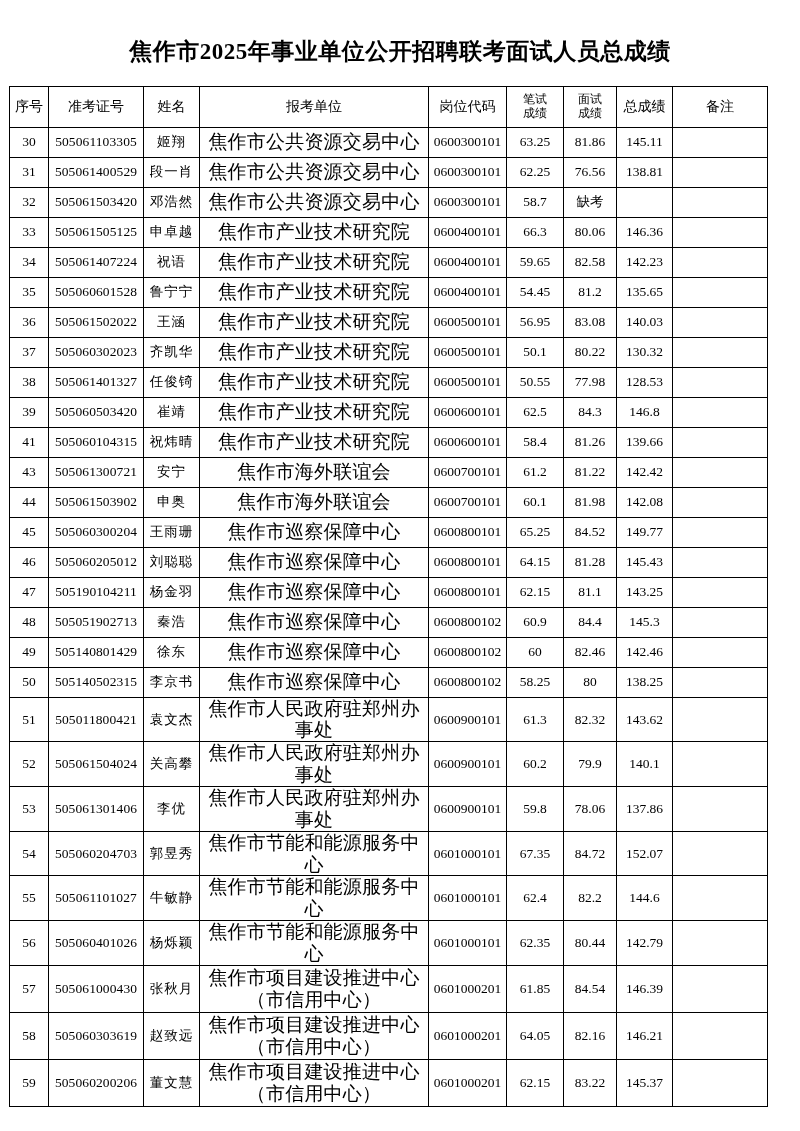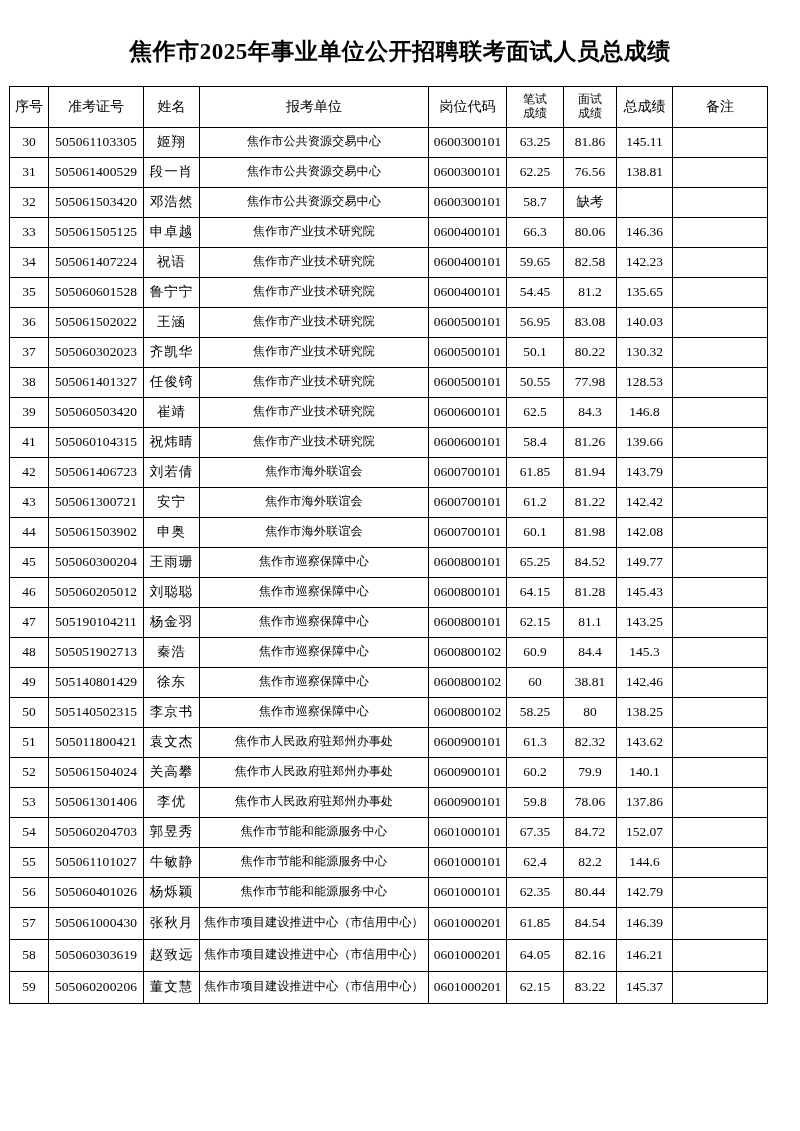--- a/index.html
+++ b/index.html
@@ -70,21 +70,21 @@
   col.c-inter  { width: 53px; }
   col.c-total  { width: 56px; }
   col.c-remark { width: 95px; }
 
   .two-line {
     display: block;
     line-height: 1.12;
     font-size: 12px;
   }
   td.unit-cell {
-    font-size: 12px;
+    font-size: 19px;
     letter-spacing: 0.2px;
   }
   td.unit-cell.wrapped {
     white-space: normal;
     line-height: 1.16;
     padding: 1px 4px;
   }
   td.num { font-size: 13.5px; }
   td.name-cell { letter-spacing: 1px; }
   td.ticket-cell { letter-spacing: 0.1px; }
@@ -244,31 +244,20 @@
             <td class="ticket-cell">505060104315</td>
             <td class="name-cell">祝炜晴</td>
             <td class="unit-cell">焦作市产业技术研究院</td>
             <td class="num">0600600101</td>
             <td class="num">58.4</td>
             <td class="num">81.26</td>
             <td class="num">139.66</td>
             <td></td>
           </tr>
           <tr>
-            <td class="num">42</td>
-            <td class="ticket-cell">505061406723</td>
-            <td class="name-cell">刘若倩</td>
-            <td class="unit-cell">焦作市海外联谊会</td>
-            <td class="num">0600700101</td>
-            <td class="num">61.85</td>
-            <td class="num">81.94</td>
-            <td class="num">143.79</td>
-            <td></td>
-          </tr>
-          <tr>
             <td class="num">43</td>
             <td class="ticket-cell">505061300721</td>
             <td class="name-cell">安宁</td>
             <td class="unit-cell">焦作市海外联谊会</td>
             <td class="num">0600700101</td>
             <td class="num">61.2</td>
             <td class="num">81.22</td>
             <td class="num">142.42</td>
             <td></td>
           </tr>
@@ -327,21 +316,21 @@
             <td class="num">145.3</td>
             <td></td>
           </tr>
           <tr>
             <td class="num">49</td>
             <td class="ticket-cell">505140801429</td>
             <td class="name-cell">徐东</td>
             <td class="unit-cell">焦作市巡察保障中心</td>
             <td class="num">0600800102</td>
             <td class="num">60</td>
-            <td class="num">38.81</td>
+            <td class="num">82.46</td>
             <td class="num">142.46</td>
             <td></td>
           </tr>
           <tr>
             <td class="num">50</td>
             <td class="ticket-cell">505140502315</td>
             <td class="name-cell">李京书</td>
             <td class="unit-cell">焦作市巡察保障中心</td>
             <td class="num">0600800102</td>
             <td class="num">58.25</td>

